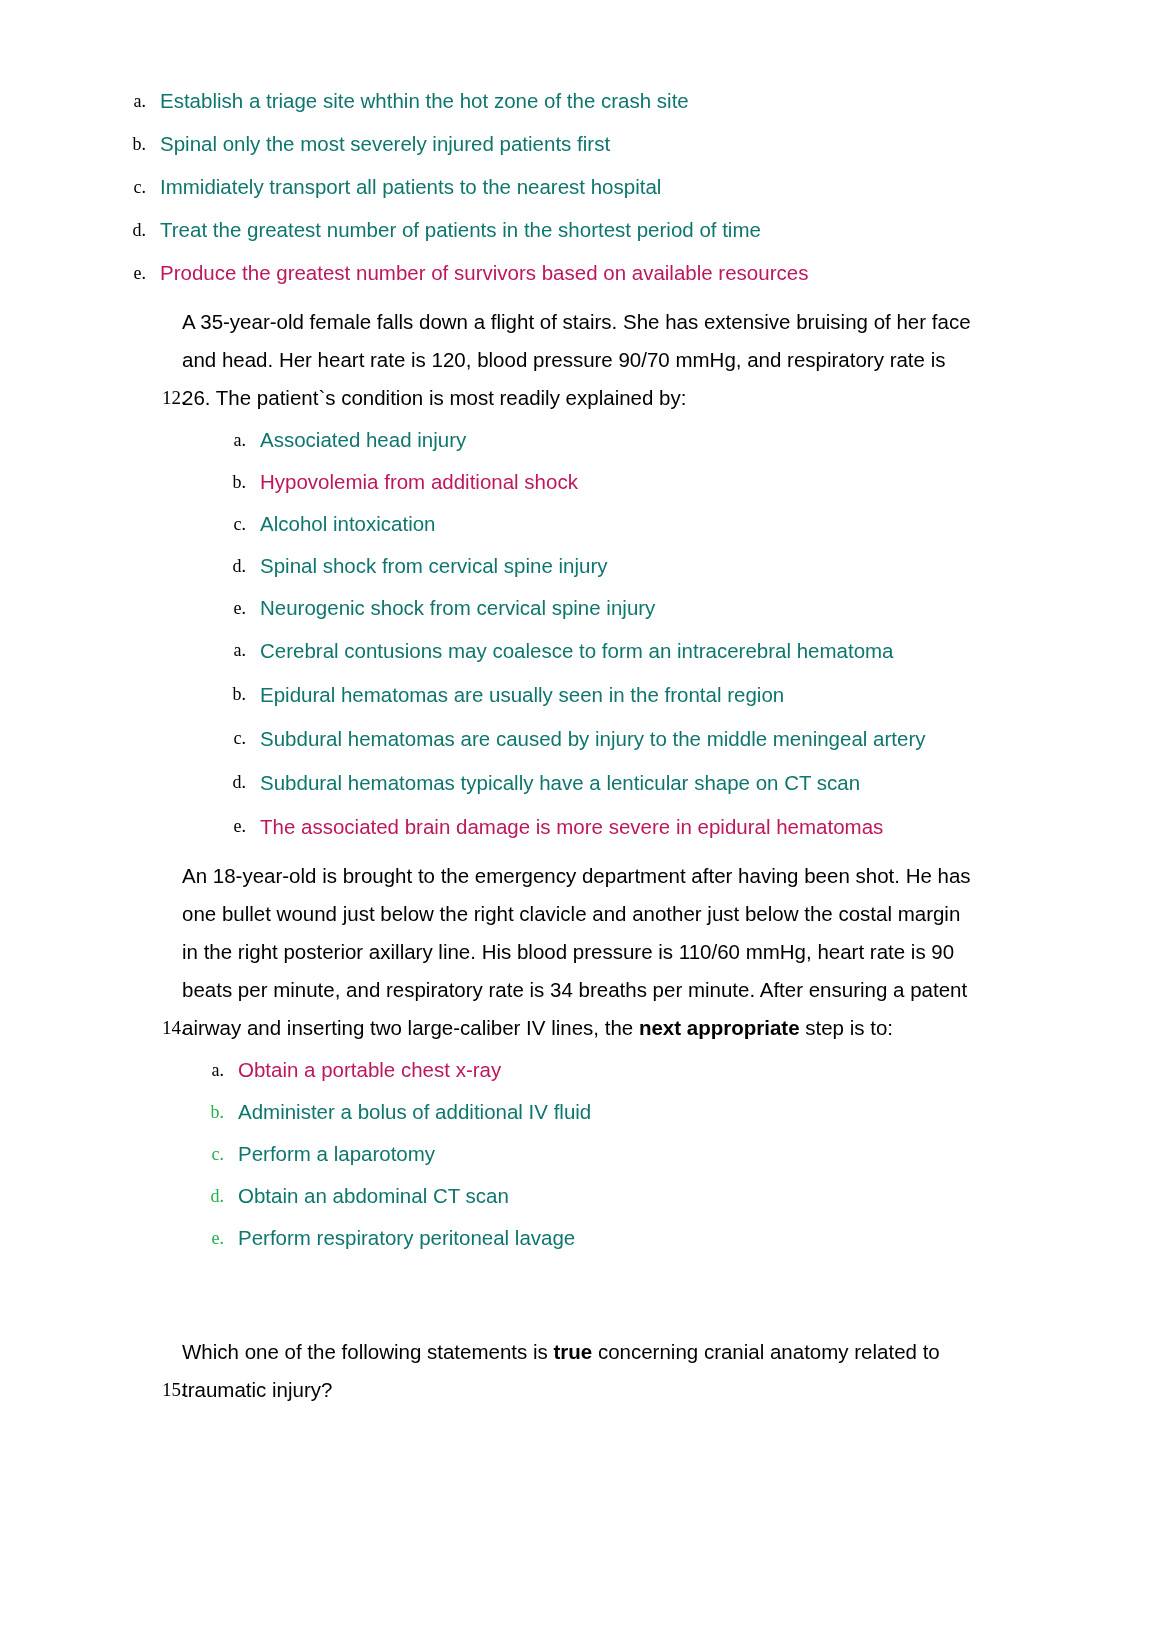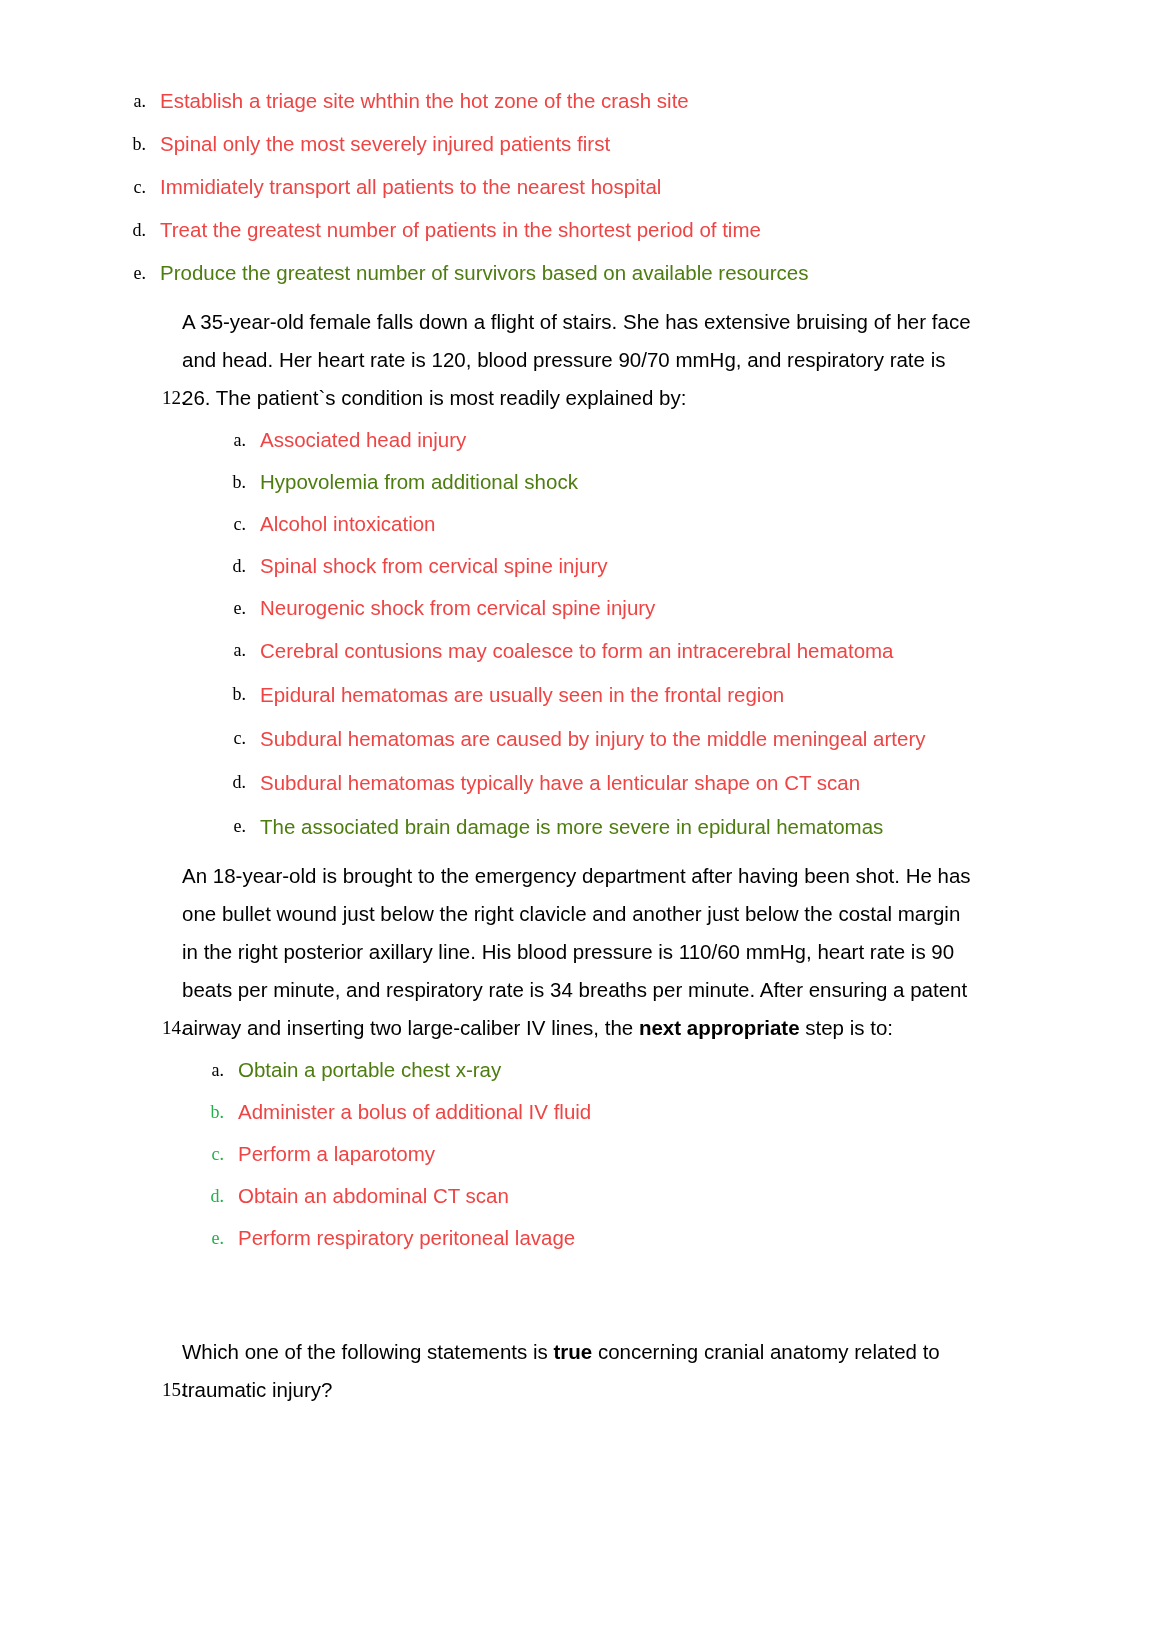--- a/index.html
+++ b/index.html
@@ -39,24 +39,24 @@
     flex: 0 0 40px;
     text-align: right;
     padding-right: 14px;
     box-sizing: border-box;
     color: #000000;
   }
   .answer-text {
     font-family: "Liberation Sans", sans-serif;
     font-size: 20.5px;
     line-height: 26px;
-    color: #ef4444;
+    color: #0f766e;
     flex: 1 1 auto;
   }
-  .correct .answer-text { color: #4d7c0f; }
+  .correct .answer-text { color: #be185d; }
   .correct .answer-letter { color: #000000; }
   .letter-green { color: #21b14c; }
 
   
   .question-block {
     margin-top: 14px;
   }
   .question-row {
     display: flex;
     align-items: flex-end;

